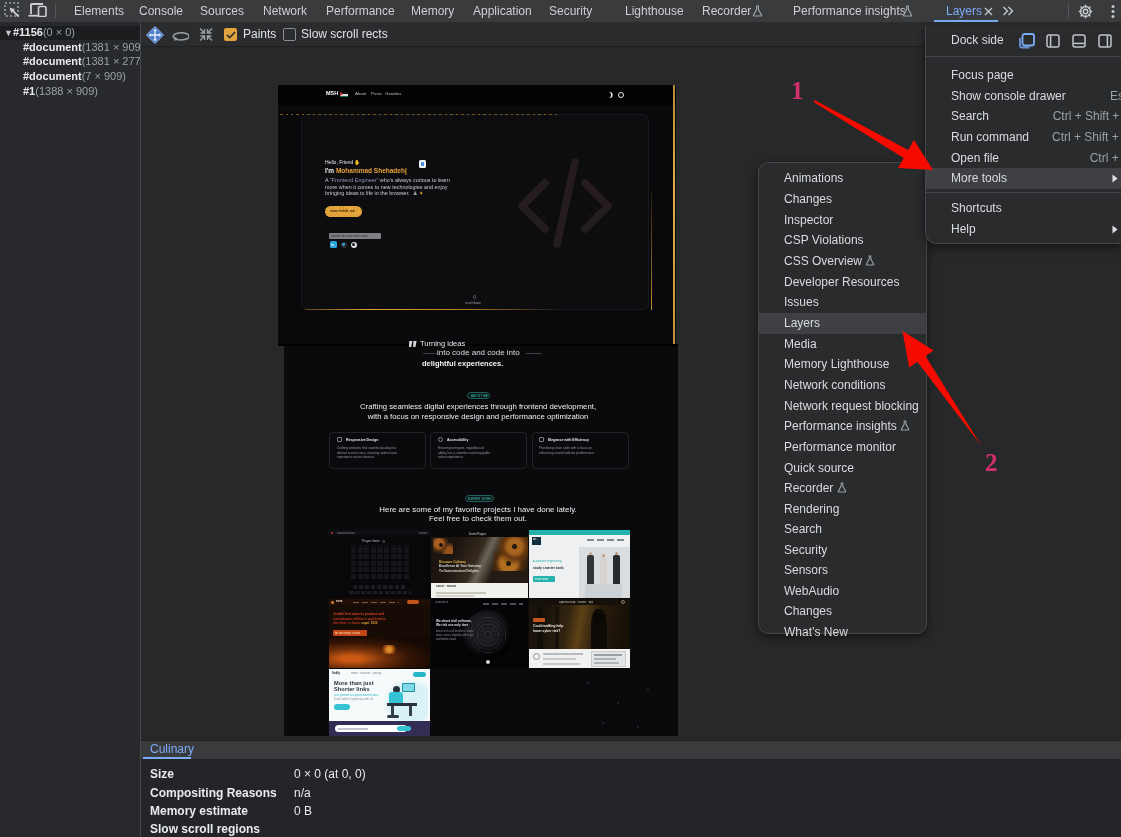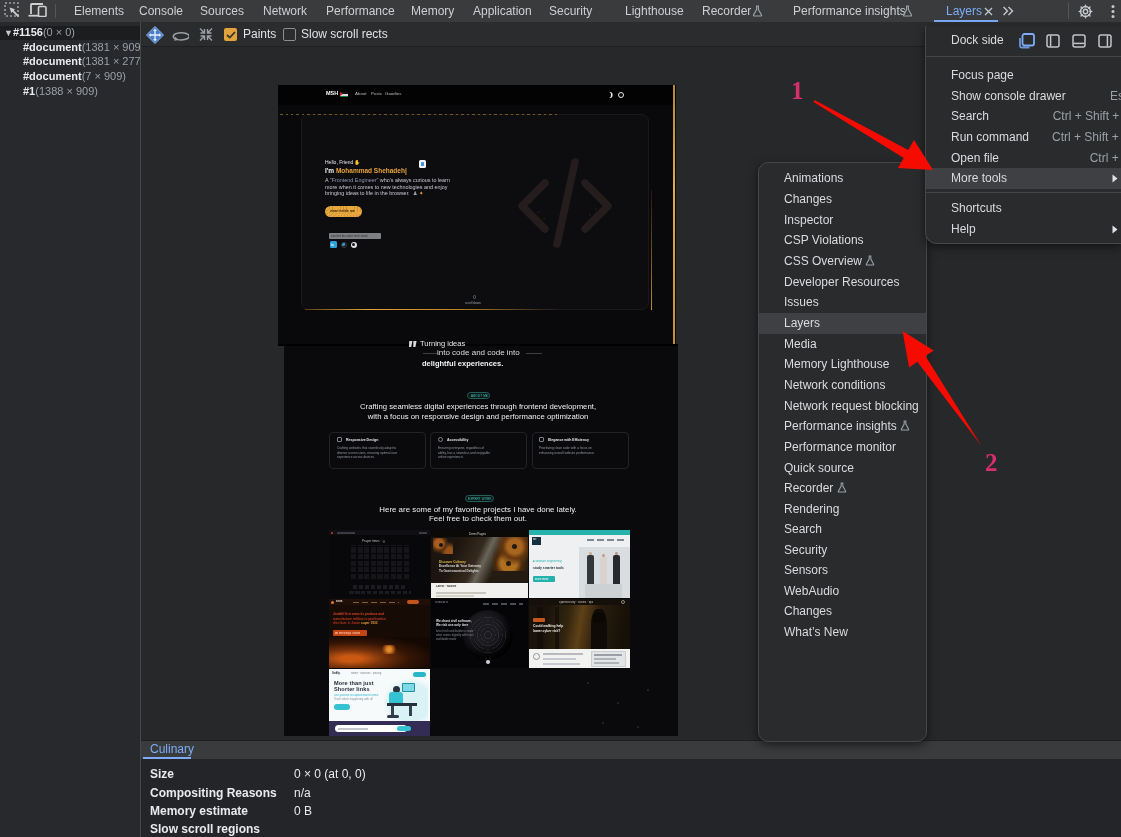--- a/index.html
+++ b/index.html
@@ -33,21 +33,21 @@
   #dtoolbar { left:141px; top:740px; width:980px; height:19px; background:#3a3b3d; border-top:1px solid #1e1f20; }
   #dtab { left:150px; top:740px; height:19px; line-height:19px; font-size:12px; color:#7cacf8; }
   #dunderline { left:143px; top:757px; width:48px; height:2px; background:#7cacf8; }
   #drows { left:141px; top:759px; width:980px; height:78px; background:#242528; }
   .drow { position:absolute; height:18px; line-height:18px; font-size:12px; color:#e8eaed; white-space:nowrap; }
   .drow b { font-weight:bold; }
 
   
   #mainmenu { left:925px; top:26px; width:196px; height:218px; background:#2a2b2d; border:1px solid #46474a; border-top:none; border-right:none;
      border-radius:0 0 0 12px; box-shadow:0 3px 10px rgba(0,0,0,.55); }
-  #submenu { left:758px; top:162px; width:169px; height:580px; background:#2a2b2d; border:1px solid #46474a;
+  #submenu { left:758px; top:162px; width:169px; height:472px; background:#2a2b2d; border:1px solid #46474a;
      border-radius:10px; box-shadow:0 3px 10px rgba(0,0,0,.55); }
   .mrow { position:absolute; left:0; width:100%; height:21px; line-height:21px; font-size:12px; color:#d9dbde; white-space:nowrap; }
   .mrow .lbl { position:absolute; left:25px; }
   .mrow .sc { position:absolute; right:-9px; color:#9aa0a6; }
   .hl { background:#3e4043; }
   .msep { position:absolute; left:0; width:100%; height:1px; background:#444548; }
 
   
   #page { left:278px; top:85px; width:400px; height:651px; }
 

